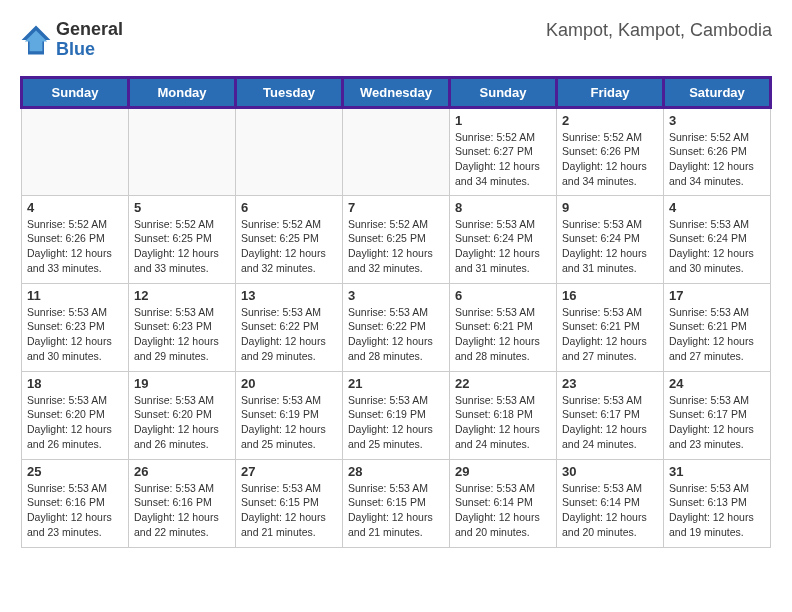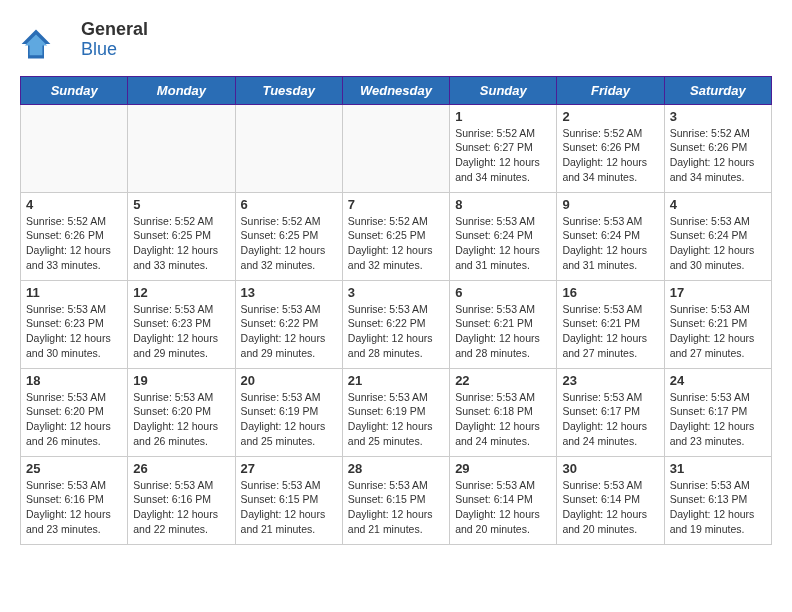--- a/index.html
+++ b/index.html
@@ -11,36 +11,35 @@
       padding: 20px;
     }
     .header {
       display: flex;
       justify-content: space-between;
       align-items: flex-start;
       margin-bottom: 16px;
     }
     .logo {
       display: flex;
-      align-items: flex-end;
-      gap: 25px;
+      align-items: center;
     }
     .logo-text {
       display: flex;
       flex-direction: column;
       line-height: 1.1;
     }
     .logo-general {
       font-size: 18px;
       font-weight: bold;
       color: #333;
     }
     .logo-blue {
       font-size: 18px;
-      font-weight: normal;
+      font-weight: bold;
       color: #2a6db5;
     }
     .logo-icon {
       width: 32px;
       height: 32px;
       margin-right: 4px;
     }
     .title-block {
       text-align: right;
     }
@@ -58,22 +57,21 @@
       width: 100%;
       border-collapse: collapse;
       font-size: 11px;
     }
     .calendar thead tr th {
       background: #2a6db5;
       color: #fff;
       text-align: center;
       padding: 6px 0;
       font-size: 13px;
-      border: 1px solid #4c1d95;
-      font-style: italic;
+      border: 3px solid #4c1d95;
     }
     .calendar tbody tr td {
       border: 1px solid #ccc;
       vertical-align: top;
       padding: 4px 5px;
       width: calc(100%/7);
       height: 88px;
       background: #fff;
     }
     .calendar tbody tr td.empty {
@@ -102,20 +100,21 @@
     <svg class="logo-icon" viewBox="0 0 40 40">
       <polygon points="20,2 38,20 30,20 30,38 10,38 10,20 2,20" fill="#2a6db5"></polygon>
       <polygon points="20,8 34,22 28,22 28,34 12,34 12,22 6,22" fill="#5fa8e0"></polygon>
     </svg>
     <div class="logo-text">
       <span class="logo-general">General</span>
       <span class="logo-blue">Blue</span>
     </div>
   </div>
   <div class="title-block">
+    <h2>Kampot, Kampot, Cambodia</h2>
   </div>
 </div>
 
 <table class="calendar">
   <thead>
     <tr>
     <th>Sunday</th>
         <th>Monday</th>
         <th>Tuesday</th>
         <th>Wednesday</th>

